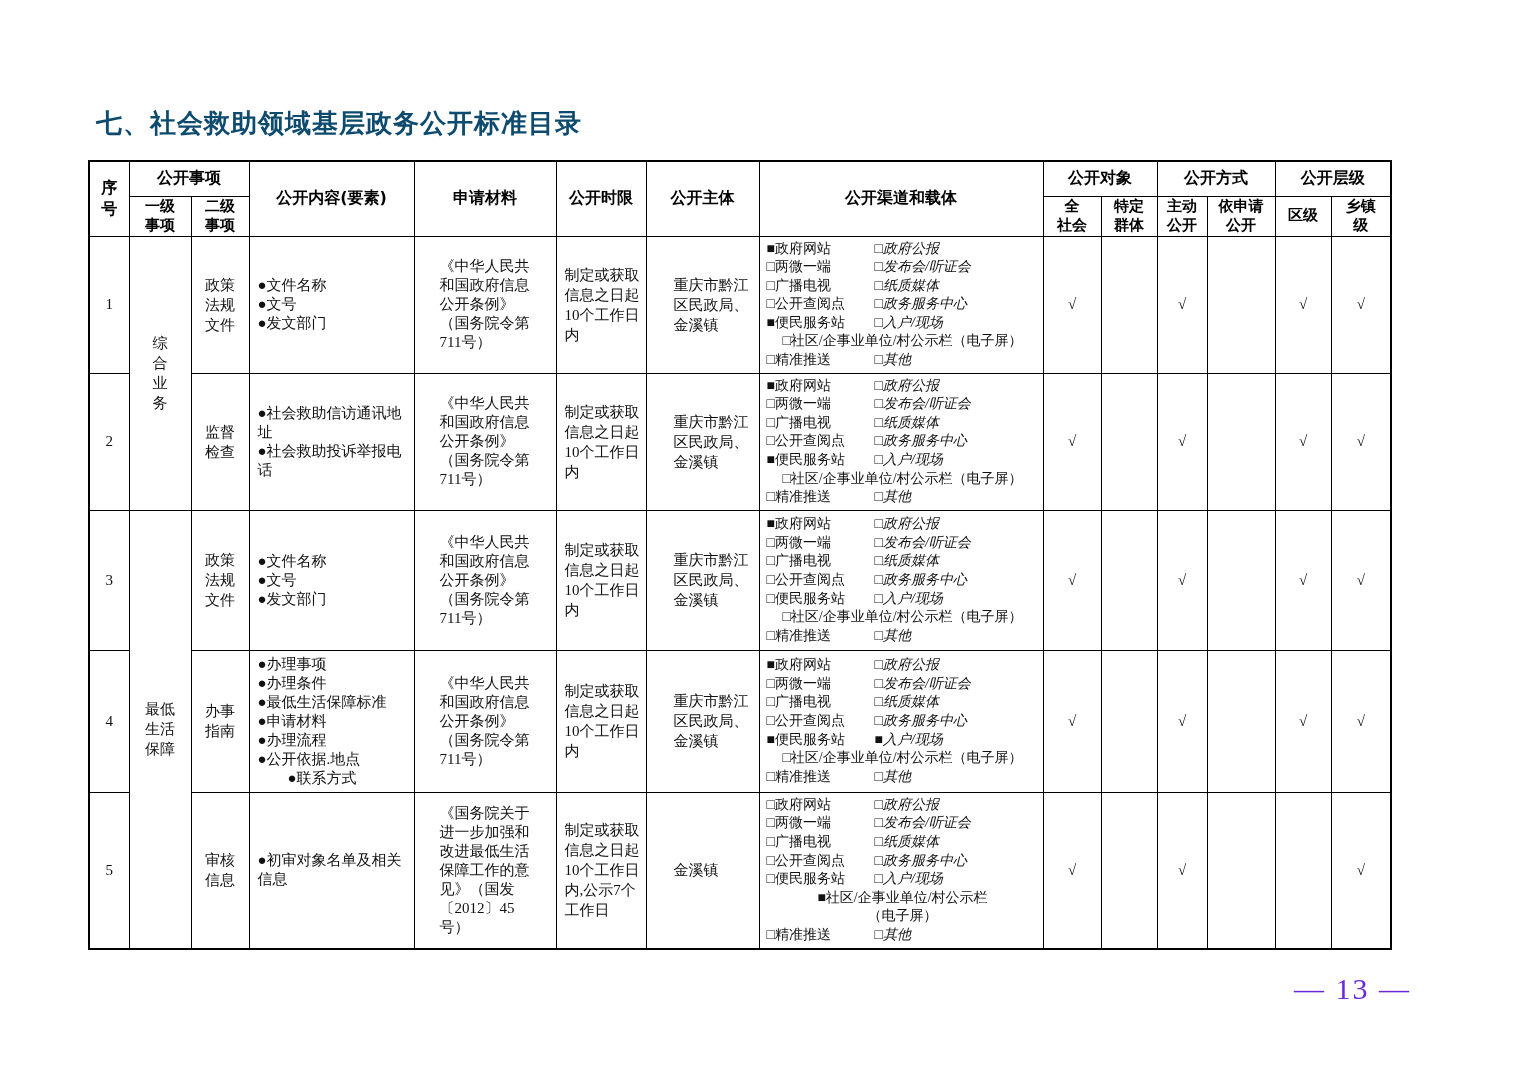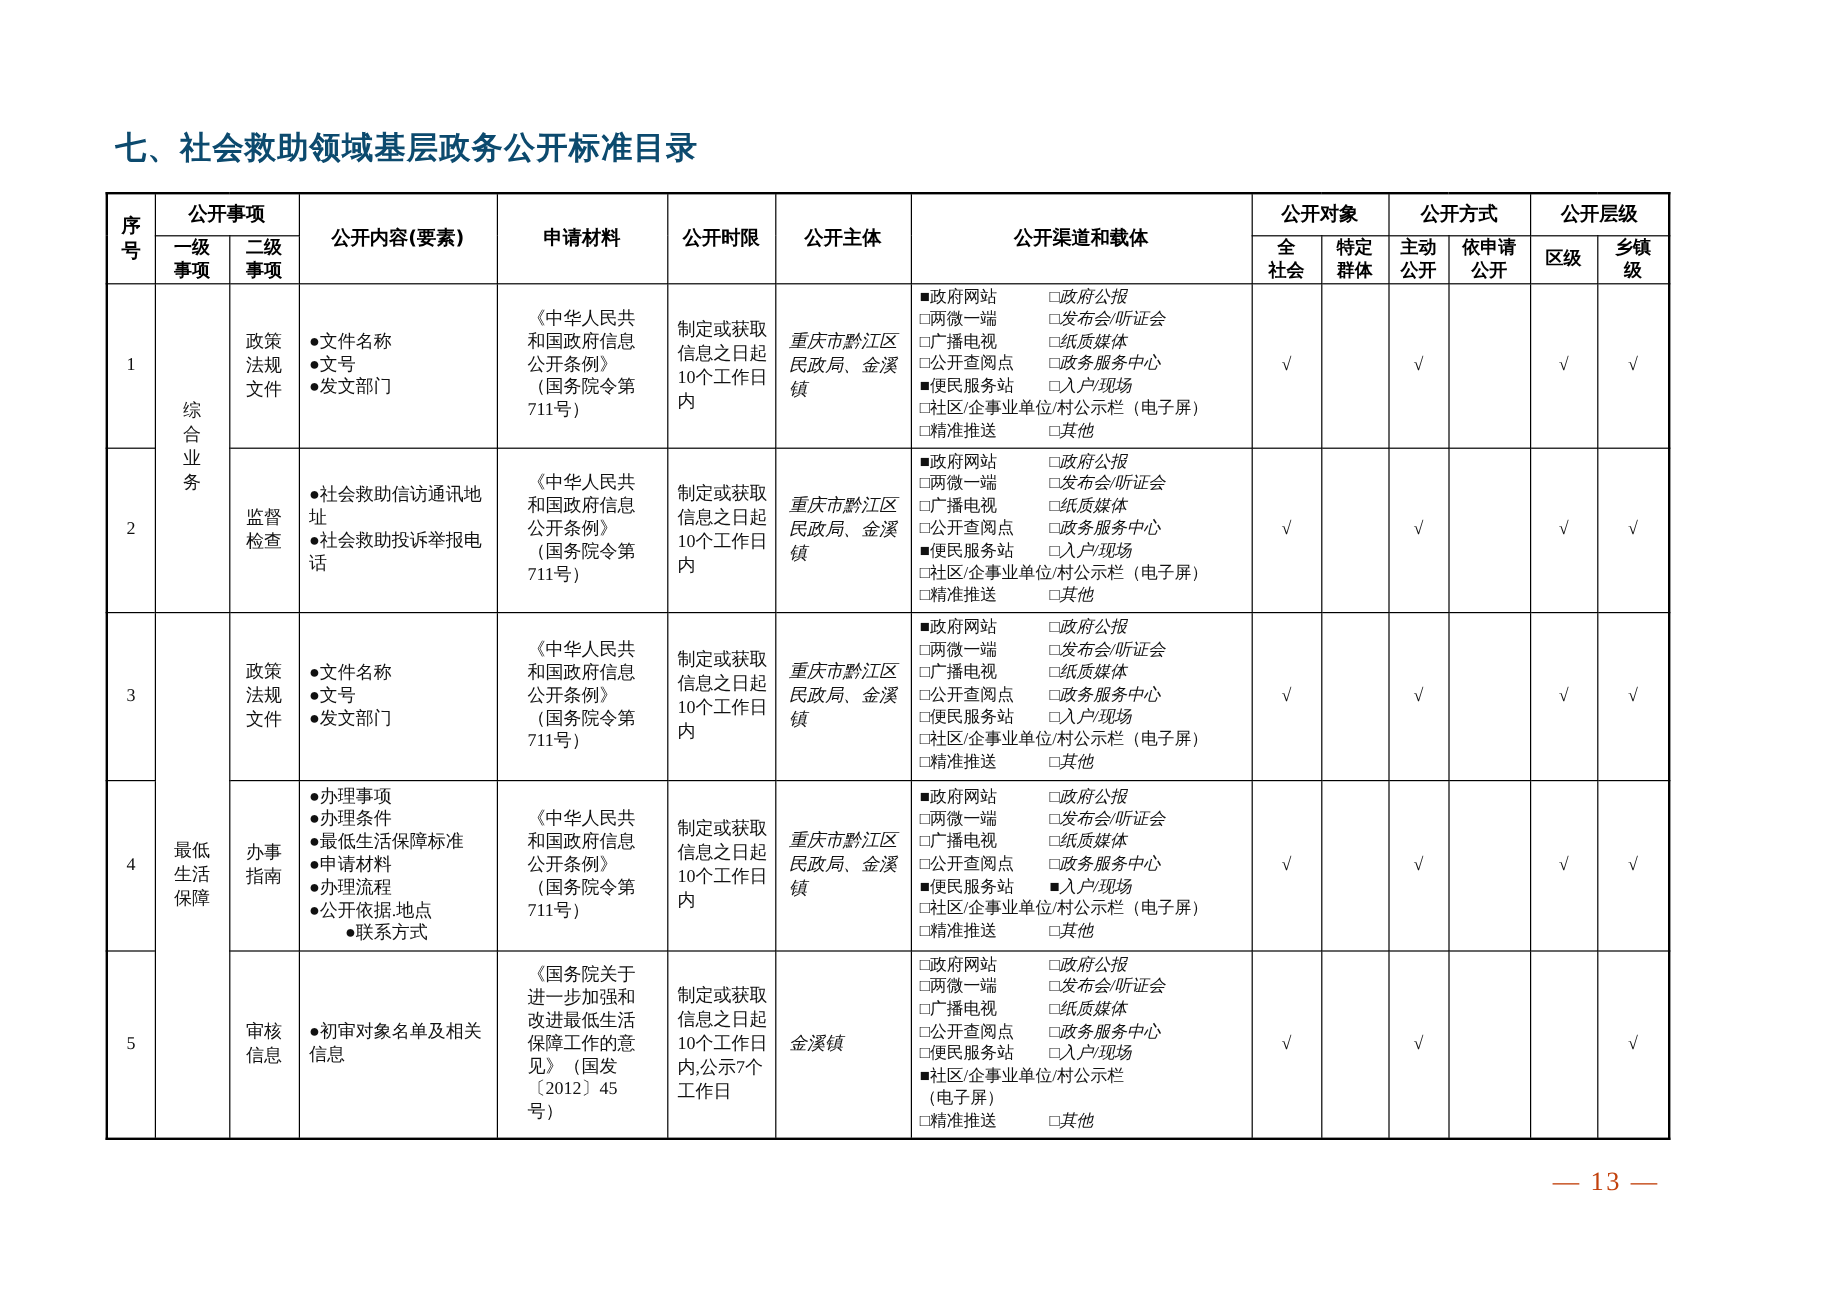--- a/index.html
+++ b/index.html
@@ -19,30 +19,30 @@
   tr.hr2 { height:40px; }
   tr.r1 { height:137px; } tr.r2 { height:136px; } tr.r3 { height:140px; }
   tr.r4 { height:137px; } tr.r5 { height:155px; }
   td { font-size:15px; }
   .c { text-align:center; }
   .pre { white-space:pre-line; }
   .prew { white-space:pre-wrap; }
   .content { padding:4px 4px 4px 8px; line-height:19px;margin-top:22px; }
   .basis { padding:4px 25px; line-height:19px; text-align:left; }
   .time { padding:4px 4px 4px 8px; line-height:20px; text-align:left; }
-  .subj { padding:4px 6px 4px 11px; line-height:20px; text-align:left;font-style:italic; }
+  .subj { padding:4px 6px 4px 27px; line-height:20px; text-align:left; }
   .lv { line-height:20px; }
   .channels { padding:3px 4px 3px 7px; }
   .chline { display:flex; line-height:18.6px; font-size:14px; }
   .chline .c1 { flex:0 0 108px; white-space:pre-wrap; }
   .chline .c2 { flex:1 1 auto; white-space:pre-wrap;font-style:italic; }
-  .chline.full .c1 { flex:1 1 auto; }
+  .chline.full .c1 { flex:1 1 auto;text-align:center; }
   .mark { font-size:15px; }
-  .pageno { position:absolute; left:1294px; top:972px; font-size:22px;
-            letter-spacing:2px; color:#c2410c; }
+  .pageno { position:absolute; left:1294px; top:972px; font-size:30px;
+            letter-spacing:2px; color:#6d28d9; }
 </style>
 </head>
 <body>
 
 <div class="page">
   <h1 class="title">七、社会救助领域基层政务公开标准目录</h1>
 
   <table class="catalog">
     <colgroup>
       <col style="width:40px">

